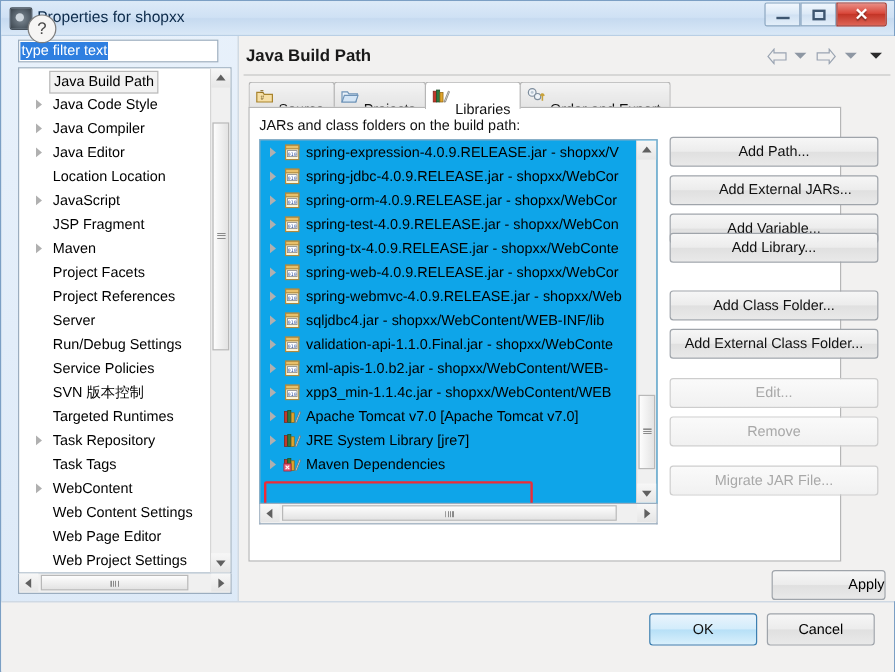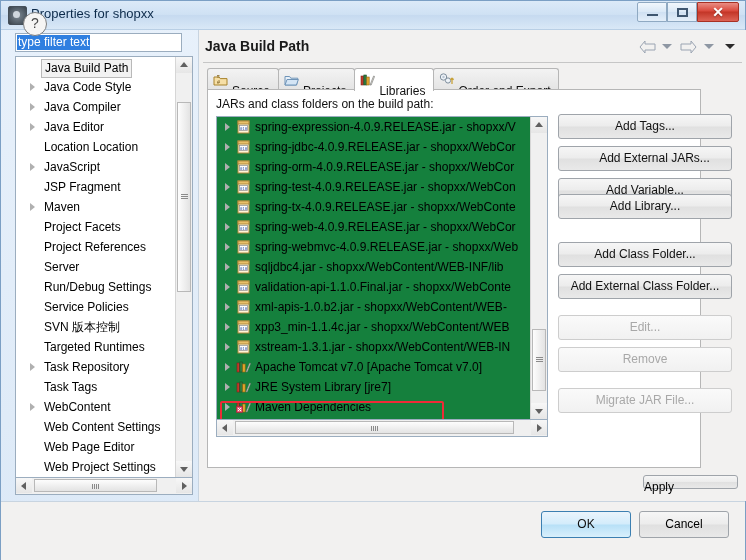--- a/index.html
+++ b/index.html
@@ -278,21 +278,21 @@
     position: absolute; left: 8px; top: 7px;
     font-size: 12px; color: #111;
   }
 
   
   #jarlist {
     position: absolute; left: 8px; top: 26px;
     width: 332px; height: 304px;
     box-sizing: border-box;
     border: 1px solid #9badbf;
-    background: #15803d;
+    background: #0ea5e9;
     overflow: hidden;
   }
   .jar-row {
     position: relative;
     height: 20px; line-height: 20px;
     white-space: nowrap;
     font-size: 12px;
     padding-left: 38px;
     color: #000;
   }
@@ -349,26 +349,26 @@
     cursor: default;
   }
   .sbtn.disabled {
     color: #a8a8a8;
     border-color: #cdcdcd;
     background: linear-gradient(to bottom,#fafafa,#f1f1f1);
   }
 
   #apply-btn {
     position: absolute; left: 444px; top: 445px;
-    width: 95px; height: 14px;
+    width: 95px; height: 25px;
     box-sizing: border-box;
     border: 1px solid #9fa4aa;
     border-radius: 3px;
     background: linear-gradient(to bottom,#f6f6f6 0%,#ececec 48%,#e0e0e0 52%,#e9e9e9 100%);
-    font-size: 12px; text-align: left; line-height: 23px;
+    font-size: 12px; text-align: right; line-height: 23px;
   }
 
   
   #bottombar {
     position: absolute; left: 0; top: 500px;
     width: 744px; height: 58px;
     background: #f2f1f0;
     border-top: 1px solid #c8d4e0;
   }
   #help-icon {
@@ -575,26 +575,20 @@
                   <rect x="3.5" y="5.5" width="8" height="5" fill="#ffffff" stroke="#8a8a8a" stroke-width="0.7"></rect>
                   <text x="7.5" y="9.8" font-size="4" text-anchor="middle" fill="#2b4ea0" font-family="monospace">010</text>
                 </svg></span><span>xml-apis-1.0.b2.jar - shopxx/WebContent/WEB-</span></div>
             <div class="jar-row"><span class="arrow"></span><span class="jicon"><svg width="15" height="14" viewBox="0 0 15 14">
                   <rect x="2" y="1" width="11" height="12" fill="#fdf5d8" stroke="#b08a3e"></rect>
                   <rect x="2" y="1" width="11" height="3" fill="#e8c06a" stroke="#b08a3e"></rect>
                   <rect x="3.5" y="5.5" width="8" height="5" fill="#ffffff" stroke="#8a8a8a" stroke-width="0.7"></rect>
                   <text x="7.5" y="9.8" font-size="4" text-anchor="middle" fill="#2b4ea0" font-family="monospace">010</text>
                 </svg></span><span>xpp3_min-1.1.4c.jar - shopxx/WebContent/WEB</span></div>
             <div class="jar-row"><span class="arrow"></span><span class="jicon"><svg width="15" height="14" viewBox="0 0 15 14">
-                  <rect x="2" y="1" width="11" height="12" fill="#fdf5d8" stroke="#b08a3e"></rect>
-                  <rect x="2" y="1" width="11" height="3" fill="#e8c06a" stroke="#b08a3e"></rect>
-                  <rect x="3.5" y="5.5" width="8" height="5" fill="#ffffff" stroke="#8a8a8a" stroke-width="0.7"></rect>
-                  <text x="7.5" y="9.8" font-size="4" text-anchor="middle" fill="#2b4ea0" font-family="monospace">010</text>
-                </svg></span><span>xstream-1.3.1.jar - shopxx/WebContent/WEB-IN</span></div>
-            <div class="jar-row"><span class="arrow"></span><span class="jicon"><svg width="15" height="14" viewBox="0 0 15 14">
                   <rect x="1" y="3" width="2.6" height="9" fill="#c0392b" stroke="#7d2218" stroke-width="0.6"></rect>
                   <rect x="3.8" y="2" width="2.6" height="10" fill="#2d7a3f" stroke="#1c4c27" stroke-width="0.6"></rect>
                   <rect x="6.6" y="4" width="2.6" height="8" fill="#e0a52c" stroke="#8d6414" stroke-width="0.6"></rect>
                   <path d="M10 12 L13.6 3 L14.6 3.4 L11.2 12 Z" fill="#f0efe6" stroke="#6b6b6b" stroke-width="0.6"></path>
                 </svg></span><span>Apache Tomcat v7.0 [Apache Tomcat v7.0]</span></div>
             <div class="jar-row"><span class="arrow"></span><span class="jicon"><svg width="15" height="14" viewBox="0 0 15 14">
                   <rect x="1" y="3" width="2.6" height="9" fill="#c0392b" stroke="#7d2218" stroke-width="0.6"></rect>
                   <rect x="3.8" y="2" width="2.6" height="10" fill="#2d7a3f" stroke="#1c4c27" stroke-width="0.6"></rect>
                   <rect x="6.6" y="4" width="2.6" height="8" fill="#e0a52c" stroke="#8d6414" stroke-width="0.6"></rect>
                   <path d="M10 12 L13.6 3 L14.6 3.4 L11.2 12 Z" fill="#f0efe6" stroke="#6b6b6b" stroke-width="0.6"></path>
@@ -624,21 +618,21 @@
         <div class="hsb-arrow left">
             <i></i>
           </div>
         <div class="hsb-thumb" style="left:18px;width:279px;"></div>
         <div class="hsb-arrow right">
             <i></i>
           </div>
       </div>
 
       <div id="side-buttons">
-          <div class="sbtn" style="top: 24px;">Add Tags...</div>
+          <div class="sbtn" style="top: 24px;">Add Path...</div>
           <div class="sbtn" style="top: 56px; padding-left: 19px;">Add External JARs...</div>
           <div class="sbtn" style="top: 88px;">Add Variable...</div>
           <div class="sbtn" style="top: 104px;">Add Library...</div>
           <div class="sbtn" style="top: 152px;">Add Class Folder...</div>
           <div class="sbtn" style="top: 184px;">Add External Class Folder...</div>
           <div class="sbtn disabled" style="top: 225px;">Edit...</div>
           <div class="sbtn disabled" style="top: 257px;">Remove</div>
           <div class="sbtn disabled" style="top: 298px;">Migrate JAR File...</div>
         </div>
     </div>

